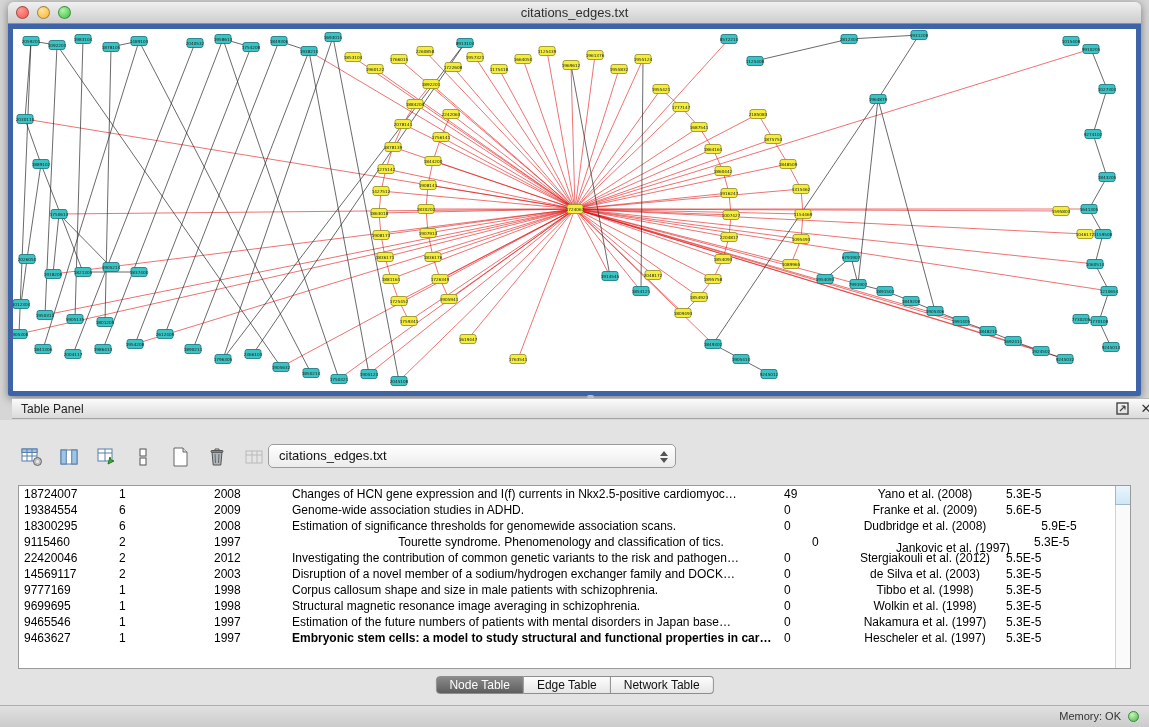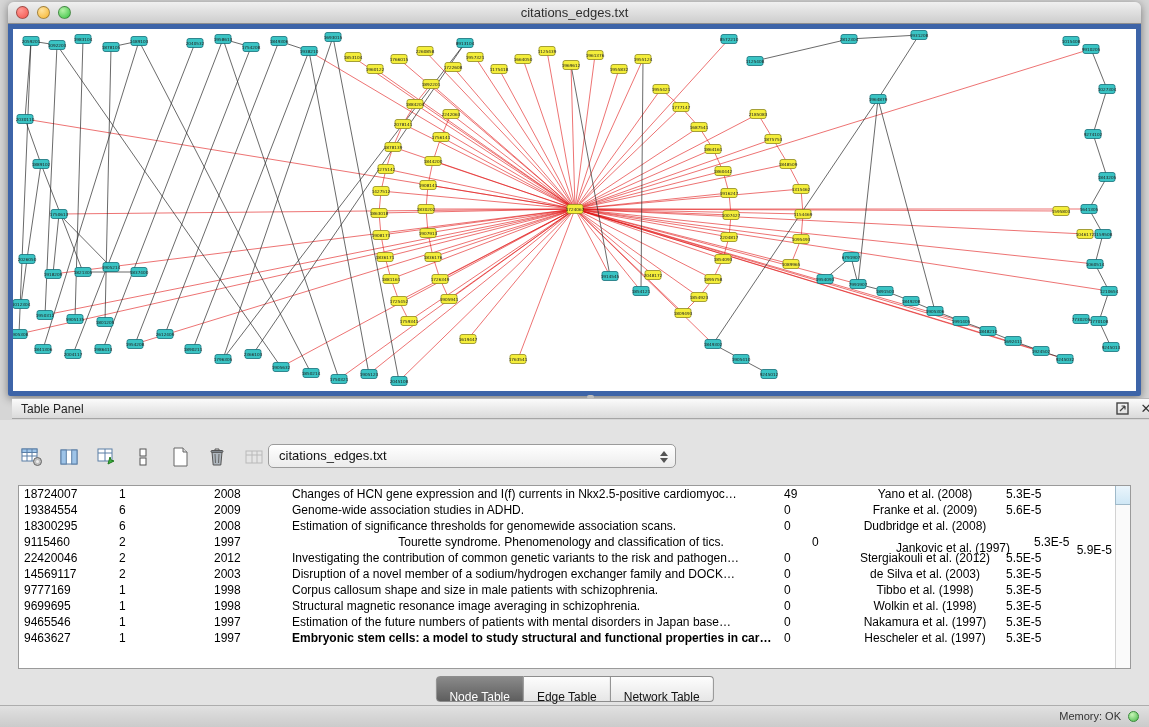--- a/index.html
+++ b/index.html
@@ -57,21 +57,21 @@
   .th:last-child { border-right:none; }
   .tbody { position:relative; }
   .tr { display:flex; height:16px; }
   .td { height:16px; font-size:12px; color:#000; line-height:16px; padding:0 5px; overflow:hidden;
     white-space:nowrap; flex:0 0 auto; }
   .vscroll { position:absolute; top:19px; right:0; width:15px; height:165px; background:#fafafa; border-left:1px solid #d2d2d2; }
   .vscroll-cap { position:absolute; top:0; right:0; width:15px; height:19px;
     background:linear-gradient(#eaf5fc,#cfe7f5); border-left:1px solid #9fb9c9; border-bottom:1px solid #9fb9c9; }
 
   .tabs { position:absolute; top:256px; left:50%; transform:translateX(-50%); display:flex; }
-  .tab { height:18px; line-height:17px; padding:12px 13px; font-size:12px; color:#111;
+  .tab { height:18px; line-height:17px; padding:0 13px; font-size:12px; color:#111;
     background:linear-gradient(#fdfdfd,#e6e6e6); border:1px solid #8d8d8d; border-left:none; }
   .tab:first-child { border-left:1px solid #8d8d8d; border-radius:4px 0 0 4px; }
   .tab:last-child { border-radius:0 4px 4px 0; }
   .tab.selected { background:linear-gradient(#8a8a8a,#5e5e5e); color:#fff; }
 
   .status-bar { position:absolute; bottom:0; left:0; width:1149px; height:22px;
     background:linear-gradient(#e1e1e1,#cbcbcb); border-top:1px solid #adadad; }
   .mem { position:absolute; right:28px; top:4px; font-size:11px; color:#333; }
   .mem-dot { position:absolute; right:10px; top:5px; width:11px; height:11px; border-radius:50%;
     background:radial-gradient(circle at 35% 30%,#c8f5b8,#47b847); border:1px solid #3a8a3a; }
@@ -905,21 +905,21 @@
           <div class="td" style="width: 152px; text-align: center;">Franke et al. (2009)</div>
           <div class="td" style="width: 116px; text-align: left;">5.6E-5</div>
         </div>
         <div class="tr">
           <div class="td" style="width: 95px; text-align: left;">18300295</div>
           <div class="td" style="width: 95px; text-align: left;">6</div>
           <div class="td" style="width: 78px; text-align: left;">2008</div>
           <div class="td" style="width: 492px; text-align: left;">Estimation of significance thresholds for genomewide association scans.</div>
           <div class="td" style="width: 70px; text-align: left;">0</div>
           <div class="td" style="width: 152px; text-align: center;">Dudbridge et al. (2008)</div>
-          <div class="td" style="width: 116px; text-align: right; margin-top: 24px;">5.9E-5</div>
+          <div class="td" style="width: 116px; text-align: center;">5.9E-5</div>
         </div>
         <div class="tr">
           <div class="td" style="width: 95px; text-align: left;">9115460</div>
           <div class="td" style="width: 95px; text-align: left;">2</div>
           <div class="td" style="width: 78px; text-align: left;">1997</div>
           <div class="td" style="width: 492px; text-align: center; margin-left: 28px;">Tourette syndrome. Phenomenology and classification of tics.</div>
           <div class="td" style="width: 70px; text-align: left;">0</div>
           <div class="td" style="width: 152px; text-align: center; margin-top: 6px;">Jankovic et al. (1997)</div>
           <div class="td" style="width: 116px; text-align: left;">5.3E-5</div>
         </div>

